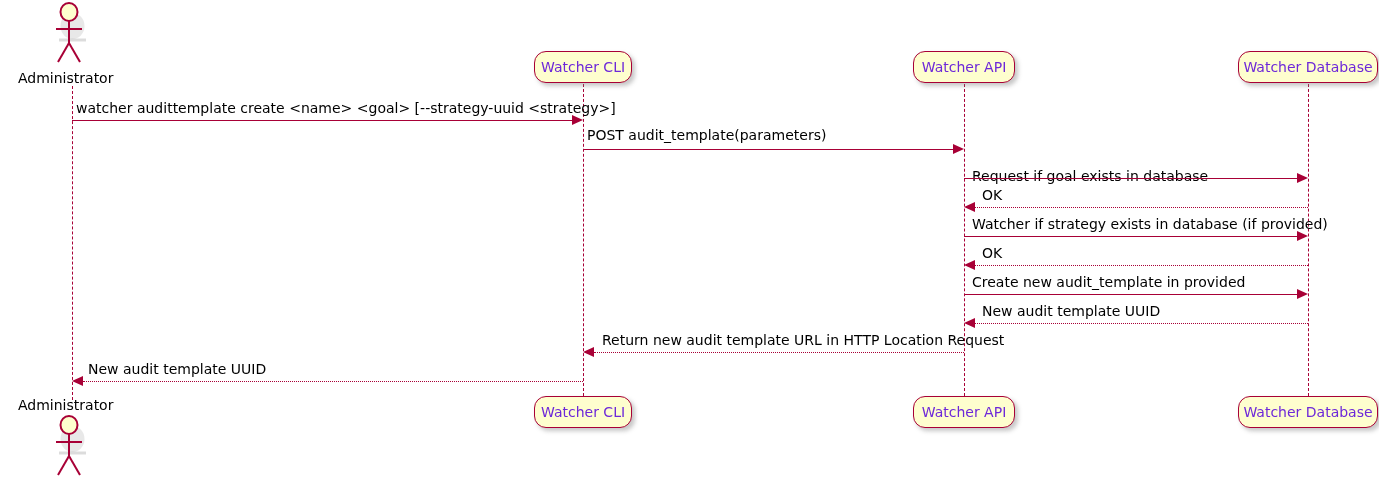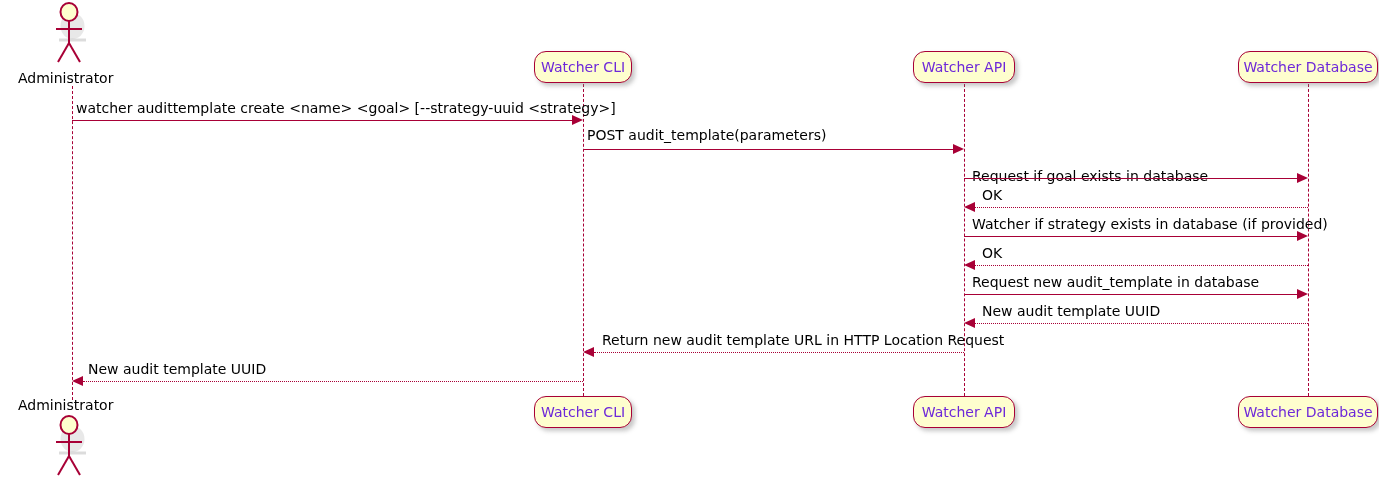--- a/index.html
+++ b/index.html
@@ -139,21 +139,21 @@
   <div class="arrow left" style="left:954px; top:202px;"></div>
 
   <div class="msg-label" style="left:962px; top:217px;">Watcher if strategy exists in database (if provided)</div>
   <div class="msg-line" style="left:954px; top:236px; width:333px;"></div>
   <div class="arrow right" style="left:1287px; top:231px;"></div>
 
   <div class="msg-label" style="left:972px; top:246px;">OK</div>
   <div class="msg-line dotted" style="left:965px; top:265px; width:333px;"></div>
   <div class="arrow left" style="left:954px; top:260px;"></div>
 
-  <div class="msg-label" style="left:962px; top:275px;">Request new audit_template in database</div>
+  <div class="msg-label" style="left:962px; top:275px;">Create new audit_template in provided</div>
   <div class="msg-line" style="left:954px; top:294px; width:333px;"></div>
   <div class="arrow right" style="left:1287px; top:289px;"></div>
 
   <div class="msg-label" style="left:972px; top:304px;">New audit template UUID</div>
   <div class="msg-line dotted" style="left:965px; top:323px; width:333px;"></div>
   <div class="arrow left" style="left:954px; top:318px;"></div>
 
   <div class="msg-label" style="left:592px; top:333px;">Return new audit template URL in HTTP Location Request</div>
   <div class="msg-line dotted" style="left:584px; top:352px; width:370px;"></div>
   <div class="arrow left" style="left:573px; top:347px;"></div>

